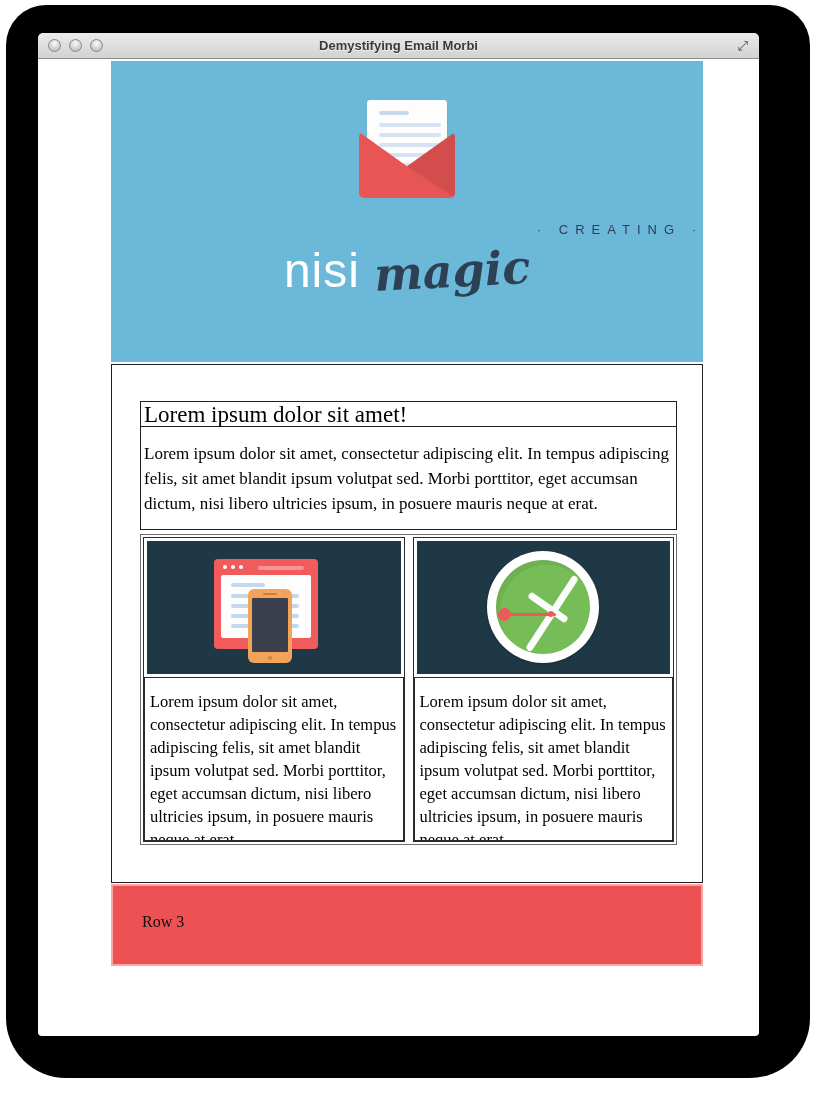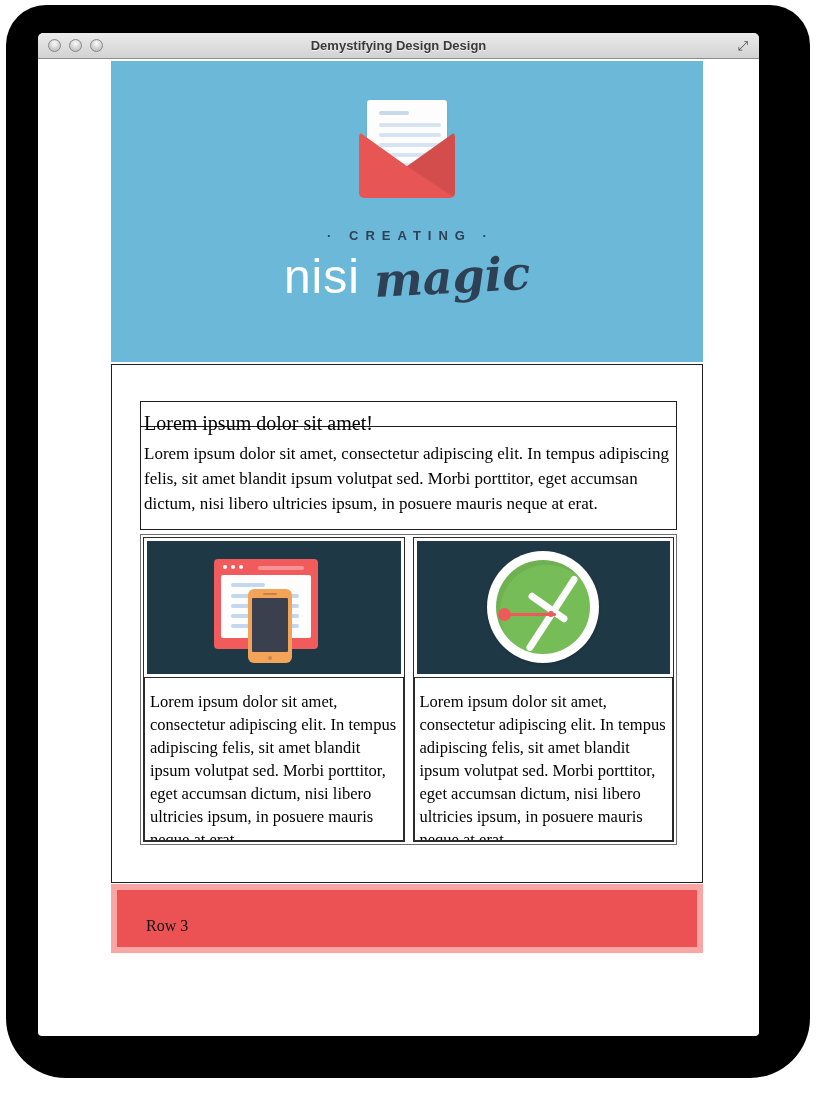--- a/index.html
+++ b/index.html
@@ -38,31 +38,31 @@
     border-radius:3px; box-shadow:0 1px 2px rgba(0,0,0,.12); }
   .lline { position:absolute; left:12px; height:4px; border-radius:2px; background:#d6e3f2; }
   .lline.short { width:30px; top:11px; background:#c9d9ec; }
   .lline.l2 { width:62px; top:23px; } .lline.l3 { width:62px; top:33px; }
   .lline.l4 { width:62px; top:43px; } .lline.l5 { width:62px; top:53px; }
   .lline.l6 { width:62px; top:63px; }
   .env-body { position:absolute; left:0; bottom:0; width:96px; height:66px; background:#E85555;
     border-radius:5px; clip-path:polygon(0 0,50% 52%,100% 0,100% 100%,0 100%); }
   .env-shade { position:absolute; left:0; bottom:0; width:96px; height:66px;
     background:rgba(0,0,0,.09); clip-path:polygon(100% 0,100% 100%,50% 52%); border-radius:5px; }
-  .tagline { margin-top:30px; font-size:13px; font-weight:bold; letter-spacing:7px;
-    text-indent:7px; color:#2E4154; }
+  .tagline { margin-top:24px; font-size:13px; font-weight:normal; letter-spacing:7px;
+    text-indent:7px; color:#2E4154;text-align:right; }
   .logo { margin-top:8px; line-height:52px; white-space:nowrap; }
   .logo .w1 { font-size:48px; color:#ffffff; letter-spacing:1px; }
   .logo .w2 { display:inline-block; font-family:"DejaVu Serif",serif; font-style:italic;
     font-weight:bold; font-size:46px; color:#2E4154; margin-left:14px; transform:rotate(-3deg); }
 
   
   .row2 { margin-top:2px; border:1px solid #1f1f1f; height:519px; padding:36px 25px 0 28px;
     background:#fff; font-family:"Liberation Serif",serif; }
-  .headline-box { border:1px solid #1f1f1f; height:26px; padding:10px 3px; font-size:20px; }
+  .headline-box { border:1px solid #1f1f1f; height:26px; padding:0 3px; font-size:23px; }
   .para-box { border:1px solid #1f1f1f; margin-top:-1px; height:104px; padding:14px 3px;
     font-size:17px; line-height:25px; }
   .cols { margin-top:4px; border:1px solid #6e6e6e; height:311px; padding:2px;
     display:flex; gap:8px; background:#fff; }
   .col { flex:1; border:1px solid #2b2b2b; display:flex; flex-direction:column; overflow:hidden; }
   .img-wrap { padding:3px; }
   .illus { position:relative; height:133px; background:#1F3845; overflow:hidden; }
   .col-text { flex:1; border:1px solid #2b2b2b; padding:12px 4px 2px 5px; font-size:16.5px;
     line-height:23px; overflow:hidden; }
 
@@ -98,32 +98,32 @@
   .hand-short { position:absolute; left:29px; top:44px; width:46px; height:7px; background:#fcfcfc;
     border-radius:4px; transform:rotate(35deg); }
   .hand-red { position:absolute; left:8px; top:53px; width:52px; height:3px; background:#EE5A5A;
     border-radius:2px; }
   .red-cap { position:absolute; left:2px; top:48px; width:13px; height:13px; border-radius:50%;
     background:#EE5A5A; }
   .pivot { position:absolute; left:52px; top:51px; width:6px; height:6px; border-radius:50%;
     background:#EE5A5A; }
 
   
-  .row3 { margin-top:1px; height:69px; background:#EC5253; border:6px solid #fca5a5;
+  .row3 { margin-top:1px; height:82px; background:#EC5253; border:2px solid #fca5a5;
     font-family:"Liberation Serif",serif; font-size:16px; color:#111; padding:27px 0 0 29px; }
 </style>
 </head>
 <body>
 
 <div id="canvas">
   <div class="shadow-backdrop"></div>
 
   <div class="mac-window">
     <div class="titlebar">
-      <div class="titlebar-title">Demystifying Design Design</div>
+      <div class="titlebar-title">Demystifying Email Morbi</div>
       <div class="traffic">
         <div class="light"></div>
         <div class="light"></div>
         <div class="light"></div>
       </div>
       <div class="fs-btn">⤢</div>
     </div>
 
     <div class="window-content">
       <div class="email">

